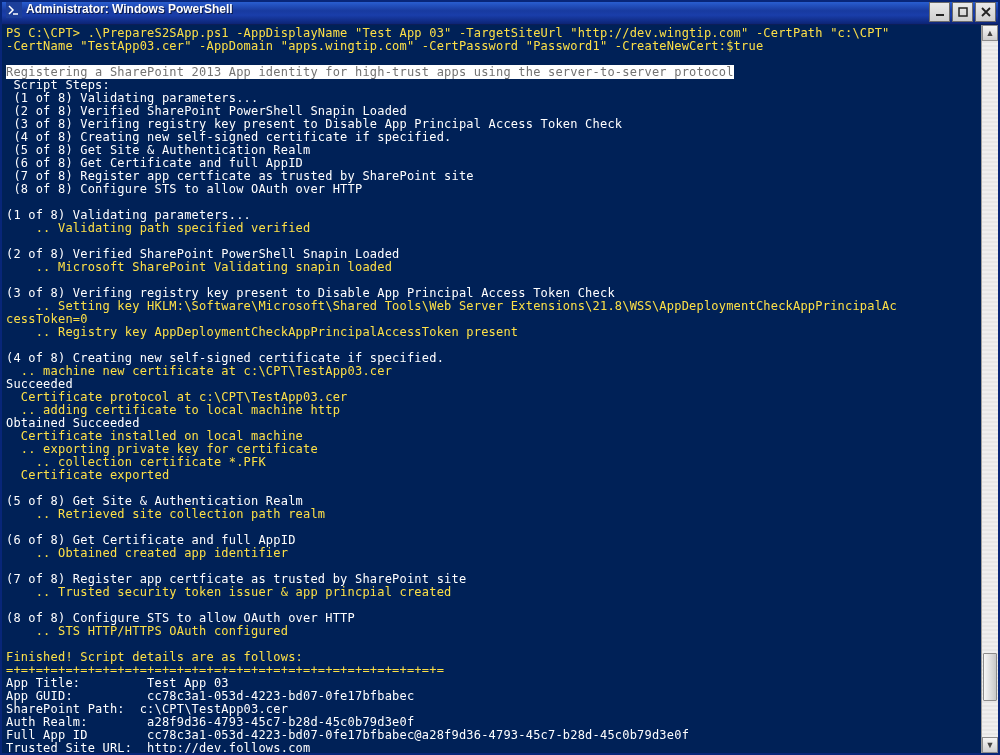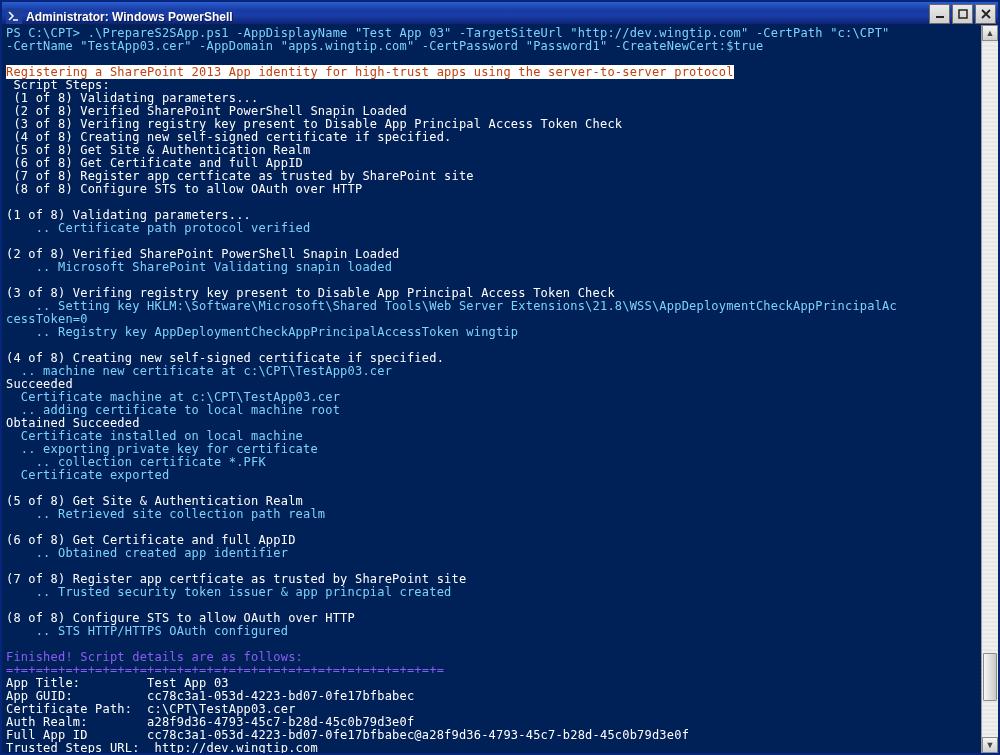--- a/index.html
+++ b/index.html
@@ -18,21 +18,21 @@
     box-sizing: border-box;
     display: flex;
     flex-direction: column;
     background: #002157;
   }
   .title-bar {
     height: 22px;
     background: linear-gradient(#295ed0, #183aa0 40%, #1a3eaa 60%, #0c2475);
     color: #fff;
     display: flex;
-    align-items: flex-end;
+    align-items: flex-start;
     font-size: 12px;
     padding-left: 4px;
     border-bottom: 1px solid #0b1e58;
   }
   .title-bar .icon {
     width: 16px;
     height: 16px;
     display: flex;
     align-items: center;
     justify-content: center;
@@ -104,23 +104,23 @@
   .sb-thumb {
     position: absolute;
     left: 1px; right: 1px;
     top: 88%;
     height: 48px;
     background: linear-gradient(to right, #f7f7f7, #c8c8c8);
     border: 1px solid #8c8c8c;
     box-sizing: border-box;
     border-radius: 1px;
   }
-  .pr { color: #7dd3fc; }
-  .hl { background: #ffffff; color: #c2410c; }
-  .ok { color: #8b5cf6; }
+  .pr { color: #fde047; }
+  .hl { background: #ffffff; color: #737373; }
+  .ok { color: #fde047; }
 </style>
 </head>
 <body>
 
 <div class="window">
   <div class="title-bar">
     <span class="icon">
       <svg width="16" height="16" viewBox="0 0 16 16">
         <rect x="0" y="0" width="16" height="16" fill="#1d3f9a"></rect>
         <path d="M3 4 L7 8 L3 12" stroke="#fff" stroke-width="1.5" fill="none"></path>
@@ -155,35 +155,35 @@
 <span> (1 of 8) Validating parameters...</span>
 <span> (2 of 8) Verified SharePoint PowerShell Snapin Loaded</span>
 <span> (3 of 8) Verifing registry key present to Disable App Principal Access Token Check</span>
 <span> (4 of 8) Creating new self-signed certificate if specified.</span>
 <span> (5 of 8) Get Site &amp; Authentication Realm</span>
 <span> (6 of 8) Get Certificate and full AppID</span>
 <span> (7 of 8) Register app certficate as trusted by SharePoint site</span>
 <span> (8 of 8) Configure STS to allow OAuth over HTTP</span>
 
 <span>(1 of 8) Validating parameters...</span>
-<span class="pr">    .. Certificate path protocol verified</span>
+<span class="pr">    .. Validating path specified verified</span>
 
 <span>(2 of 8) Verified SharePoint PowerShell Snapin Loaded</span>
 <span class="pr">    .. Microsoft SharePoint Validating snapin loaded</span>
 
 <span>(3 of 8) Verifing registry key present to Disable App Principal Access Token Check</span>
 <span class="pr">    .. Setting key HKLM:\Software\Microsoft\Shared Tools\Web Server Extensions\21.8\WSS\AppDeploymentCheckAppPrincipalAc</span>
 <span class="pr">cessToken=0</span>
-<span class="pr">    .. Registry key AppDeploymentCheckAppPrincipalAccessToken wingtip</span>
+<span class="pr">    .. Registry key AppDeploymentCheckAppPrincipalAccessToken present</span>
 
 <span>(4 of 8) Creating new self-signed certificate if specified.</span>
 <span class="pr">  .. machine new certificate at c:\CPT\TestApp03.cer</span>
 <span>Succeeded</span>
-<span class="pr">  Certificate machine at c:\CPT\TestApp03.cer</span>
-<span class="pr">  .. adding certificate to local machine root</span>
+<span class="pr">  Certificate protocol at c:\CPT\TestApp03.cer</span>
+<span class="pr">  .. adding certificate to local machine http</span>
 <span>Obtained Succeeded</span>
 <span class="pr">  Certificate installed on local machine</span>
 <span class="pr">  .. exporting private key for certificate</span>
 <span class="pr">    .. collection certificate *.PFK</span>
 <span class="pr">  Certificate exported</span>
 
 <span>(5 of 8) Get Site &amp; Authentication Realm</span>
 <span class="pr">    .. Retrieved site collection path realm</span>
 
 <span>(6 of 8) Get Certificate and full AppID</span>
@@ -192,24 +192,24 @@
 <span>(7 of 8) Register app certficate as trusted by SharePoint site</span>
 <span class="pr">    .. Trusted security token issuer &amp; app princpial created</span>
 
 <span>(8 of 8) Configure STS to allow OAuth over HTTP</span>
 <span class="pr">    .. STS HTTP/HTTPS OAuth configured</span>
 
 <span class="ok">Finished! Script details are as follows:</span>
 <span class="ok">=+=+=+=+=+=+=+=+=+=+=+=+=+=+=+=+=+=+=+=+=+=+=+=+=+=+=+=+=+=</span>
 <span>App Title:         Test App 03</span>
 <span>App GUID:          cc78c3a1-053d-4223-bd07-0fe17bfbabec</span>
-<span>Certificate Path:  c:\CPT\TestApp03.cer</span>
+<span>SharePoint Path:  c:\CPT\TestApp03.cer</span>
 <span>Auth Realm:        a28f9d36-4793-45c7-b28d-45c0b79d3e0f</span>
 <span>Full App ID        cc78c3a1-053d-4223-bd07-0fe17bfbabec@a28f9d36-4793-45c7-b28d-45c0b79d3e0f</span>
-<span>Trusted Steps URL:  http://dev.wingtip.com</span>
+<span>Trusted Site URL:  http://dev.follows.com</span>
 
 
 </div>
 
     <div class="scrollbar">
       <div class="sb-btn">▲</div>
       <div class="sb-track">
         <div class="sb-thumb"></div>
       </div>
       <div class="sb-btn">▼</div>

